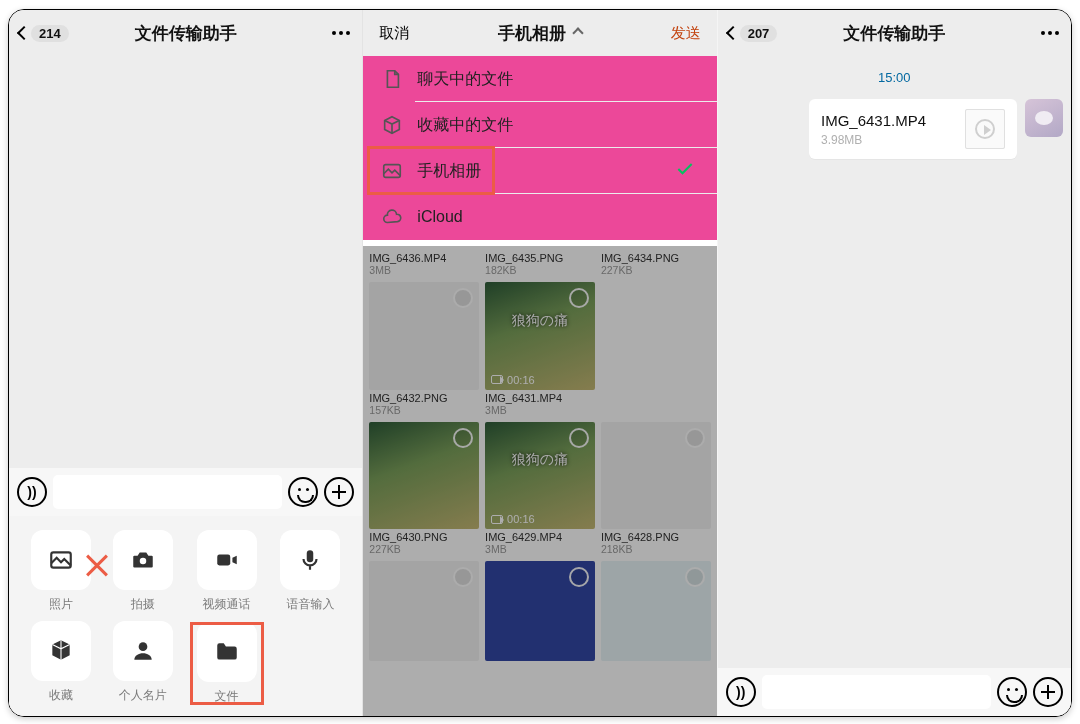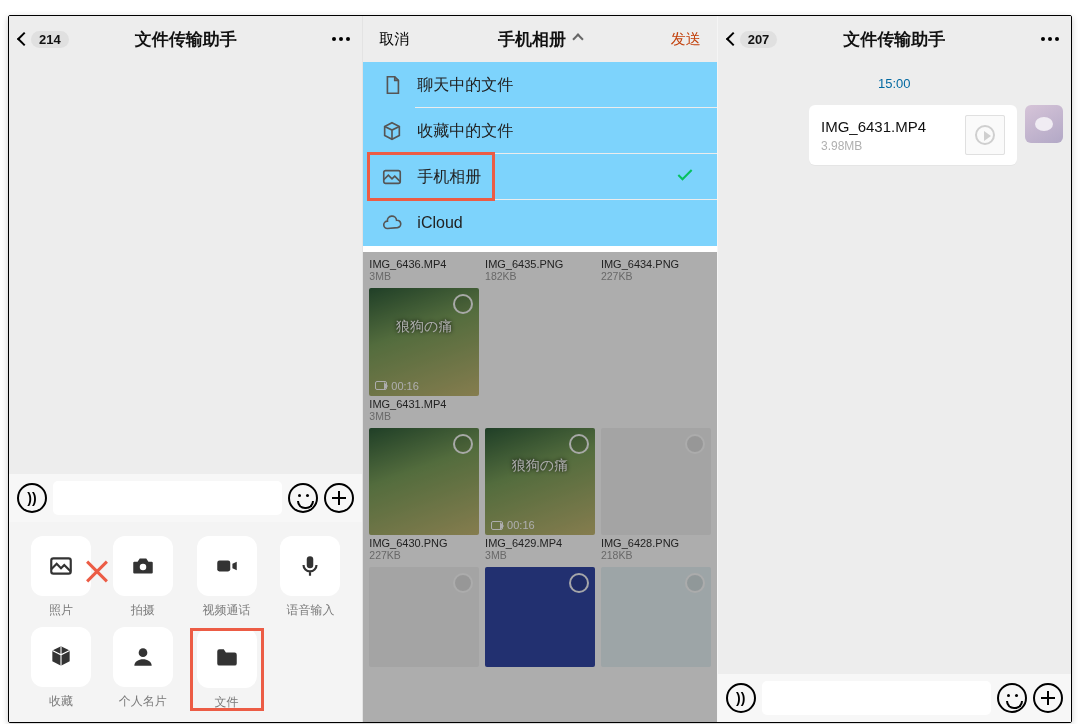--- a/index.html
+++ b/index.html
@@ -1,18 +1,18 @@
 <!DOCTYPE html>
 <html><head>
 <meta charset="utf-8">
 <style>
   * { box-sizing: border-box; margin:0; padding:0; }
   body { font-family: -apple-system, "PingFang SC", "Helvetica Neue", Arial, sans-serif; background:#f5f5f5; }
   .stage { width:1080px; height:724px; margin:0 auto; background:#fff; position:relative; }
-  .panels { display:flex; width:1064px; height:708px; border:1px solid #000; border-radius:2px; overflow:hidden; position:absolute; top:15px; left:8px; box-shadow:0 2px 6px rgba(0,0,0,.2);}
+  .panels { display:flex; width:1064px; height:708px; border:1px solid #000; border-radius:16px; overflow:hidden; position:absolute; top:9px; left:8px; box-shadow:0 2px 6px rgba(0,0,0,.2);}
   .panel { flex:1; position:relative; background:#ededed; border-right:1px solid rgba(0,0,0,.04); }
   .panel:last-child{border-right:none;}
   
   .hdr{height:46px; display:flex; align-items:center; justify-content:center; position:relative; font-size:17px; font-weight:600; color:#111;}
   .hdr .title{flex:0 0 auto; display:flex; align-items:center; gap:4px;}
   .hdr .back, .hdr .btn-left, .hdr .btn-right, .hdr .more{position:absolute; top:0; height:46px; display:flex; align-items:center; font-size:15px; font-weight:500; color:#000;}
   .hdr .back{left:10px; gap:2px;}
   .hdr .btn-left{left:16px; color:#000;}
   .hdr .btn-right{right:16px; color:#c2410c; font-weight:500;}
   .hdr .more{right:12px;}
@@ -35,21 +35,21 @@
   .action-grid{position:absolute;left:0;right:0;bottom:0;height:200px;background:#f4f4f4;padding:14px 16px;display:grid;grid-template-columns:repeat(4,1fr);grid-template-rows:1fr 1fr;column-gap:10px;row-gap:8px;}
   .act{display:flex;flex-direction:column;align-items:center;gap:6px;}
   .act .card{width:60px;height:60px;background:#fff;border-radius:12px;display:flex;align-items:center;justify-content:center;}
   .act .lbl{font-size:12px;color:#7a7a7a;}
   .highlight{outline:3px solid #ec5c45;outline-offset:-4px;}
   
   .ico{width:26px;height:26px;display:inline-block;}
   .ico svg{width:100%;height:100%;}
   
   .panel-mid .body{position:absolute;top:46px;bottom:0;left:0;right:0;background:#fff;overflow:hidden;}
-  .source-list{background:#7dd3fc;position:absolute;top:0;left:0;right:0;}
+  .source-list{background:#ec4899;position:absolute;top:0;left:0;right:0;}
   .src{display:flex;align-items:center;gap:14px;padding:12px 18px;font-size:16px;color:#222;position:relative;}
   .src .sep{position:absolute;left:52px;right:0;bottom:0;height:1px;background:#ececec;}
   .src .check{position:absolute;right:22px;top:50%;transform:translateY(-50%);}
   .check svg{width:20px;height:20px;stroke:#07c160;}
   .src-hl{position:absolute;left:4px;width:128px;height:49px;border:3px solid #ec5c45;pointer-events:none;}
   .scroll-dim{position:absolute;top:190px;left:0;right:0;bottom:0;background:#fff;}
   .scroll-dim::after{content:"";position:absolute;inset:0;background:rgba(0,0,0,.32);}
   .thumb{position:relative;background:#4b4b4b;aspect-ratio:1/1;border-radius:2px;overflow:hidden;display:flex;align-items:flex-end;}
   .thumb.img-game{background:linear-gradient(160deg,#2f5d3a,#7ba05b 40%,#c5b874);}
   .thumb.img-white{background:#f2f2f2;}
@@ -246,20 +246,27 @@
                 <div class="sz">182KB</div>
               </div>
         <div class="cell">
                 <div class="fn">IMG_6434.PNG</div>
                 <div class="sz">227KB</div>
               </div>
       </div>
       <div class="rowgap"></div>
       <div class="gallery-row">
         <div class="cell">
+                <div class="thumb img-white">
+                  <span class="sel"></span>
+                </div>
+                <div class="fn">IMG_6432.PNG</div>
+                <div class="sz">157KB</div>
+              </div>
+        <div class="cell">
                 <div class="thumb img-game">
                   <span class="sel"></span>
                   <span class="overline-text">狼狗の痛</span>
                   <span class="dur">
                     <span class="vico"></span>
                     <span>00:16</span>
                   </span>
                 </div>
                 <div class="fn">IMG_6431.MP4</div>
                 <div class="sz">3MB</div>

